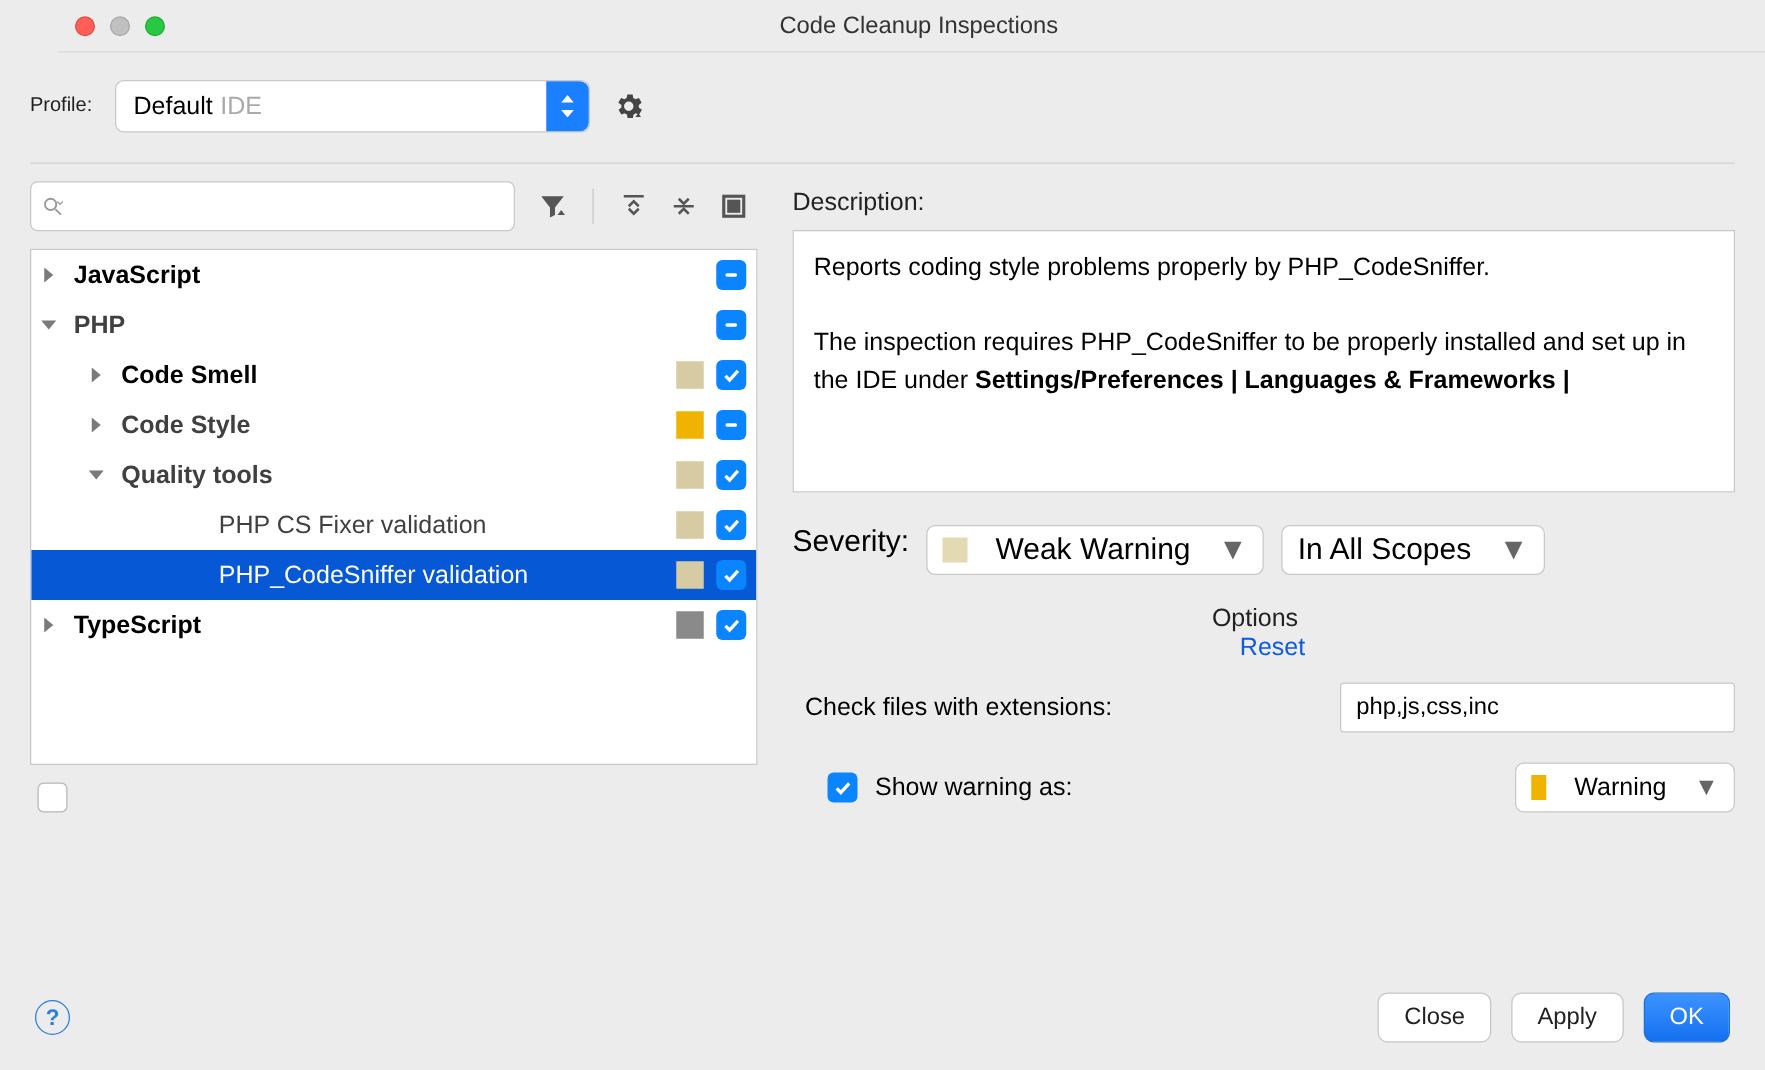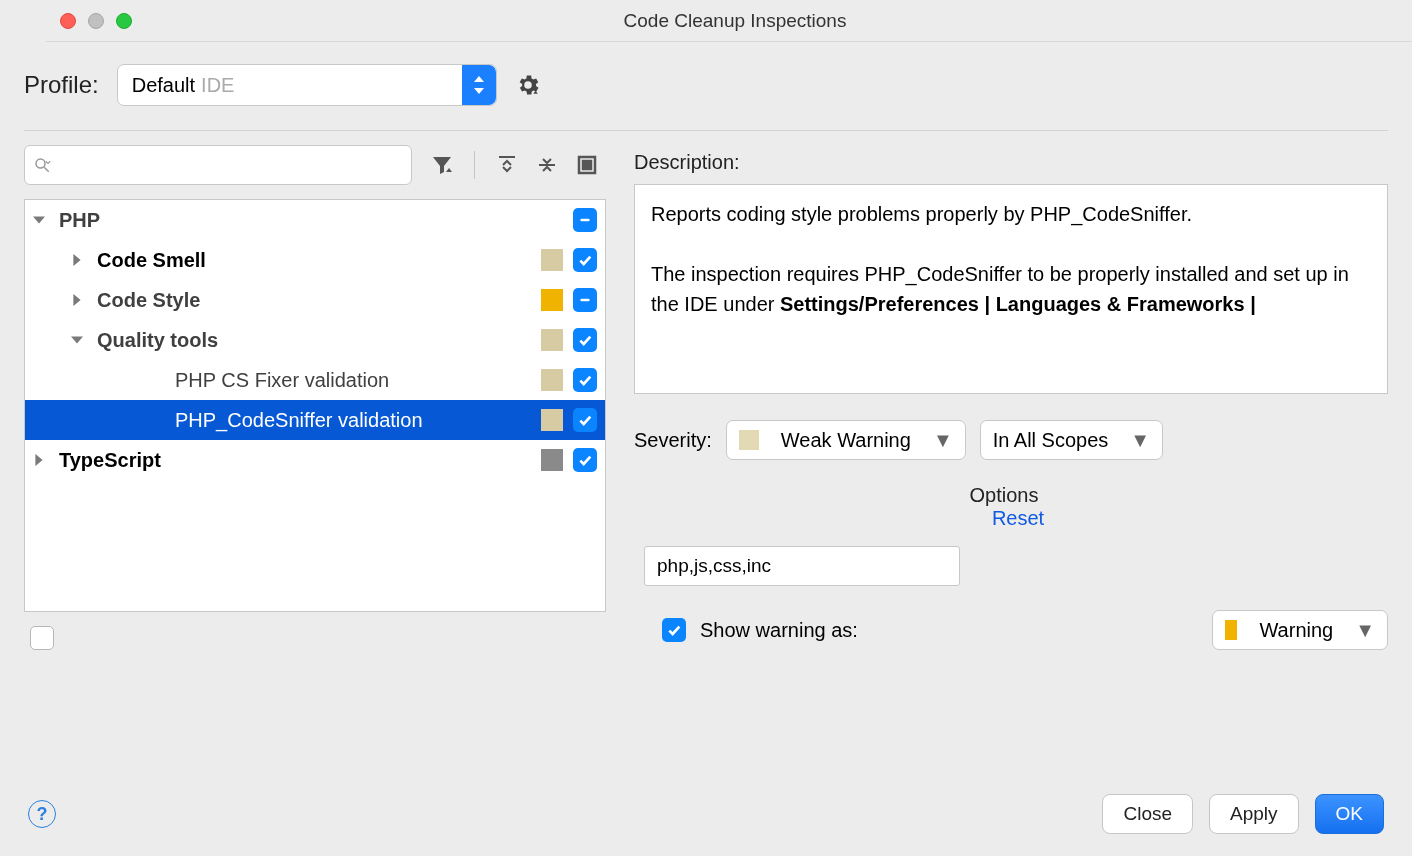--- a/index.html
+++ b/index.html
@@ -7,21 +7,21 @@
 
 .titlebar { height: 42px; display: flex; align-items: center; padding: 0 14px; border-bottom: 1px solid #d8d8d8; margin-left: 46px; }
 .traffic { display: flex; gap: 12px; }
 .traffic span { width: 16px; height: 16px; border-radius: 50%; display: block; }
 .t-close { background: #ff5f57; border: 1px solid #e1483f; }
 .t-min { background: #c0c0c0; border: 1px solid #a6a6a6; }
 .t-max { background: #28c940; border: 1px solid #1dab32; }
 .title { flex: 1; text-align: center; font-size: 19px; color: #333; padding-right: 60px; }
 
 .profile-row { display: flex; align-items: center; gap: 18px; padding: 22px 24px 24px 24px; }
-.profile-label { font-size: 24px; color: #222; }
+.profile-label { font-size: 16px; color: #222; }
 .profile-select { flex: 0 0 380px; height: 42px; background: #fff; border: 1px solid #c8c8c8; border-radius: 7px; display: flex; align-items: center; padding: 0 0 0 14px; font-size: 20px; position: relative; }
 .profile-select .ide { color: #aaa; margin-left: 6px; }
 .profile-select .chevrons { position: absolute; right: 0; top: 0; width: 34px; height: 100%; background: #1b80ff; border-radius: 0 7px 7px 0; display:flex; align-items:center; justify-content:center; }
 .profile-select .chevrons svg { fill: #fff; }
 .gear { width: 26px; height: 26px; color: #444; }
 
 .divider { height: 1px; background: #d2d2d2; margin: 0 24px; }
 
 .body { display: flex; padding: 14px 24px 0 24px; gap: 28px; }
 
@@ -53,21 +53,21 @@
 .indent-3 { padding-left: 124px; }
 
 .disable-row { display: flex; align-items: center; gap: 12px; padding: 14px 0 0 6px; font-size: 20px; color:#222; }
 .disable-chk { width: 24px; height: 24px; border: 1px solid #b7b7b7; border-radius: 5px; background: #fff; }
 
 .right { flex: 1; display: flex; flex-direction: column; }
 .desc-label { font-size: 20px; color: #222; padding: 6px 0 10px 0; }
 .desc-box { border: 1px solid #c8c8c8; background: #fff; padding: 14px 16px; font-size: 20px; line-height: 1.5; height: 210px; overflow: hidden; }
 .desc-box b { font-weight: 700; }
 
-.sev-row { display: flex; align-items: center; gap: 14px; margin-top: 26px; font-size: 20px; }
+.sev-row { display: flex; align-items: flex-start; gap: 14px; margin-top: 26px; font-size: 24px; }
 .dd { border: 1px solid #c8c8c8; border-radius: 7px; background: #fff; height: 40px; display: flex; align-items: center; padding: 0 12px; gap: 22px; }
 .dd .tri { color: #666; }
 .dd .sqc { width: 20px; height: 20px; }
 
 .opt-row { display: flex; align-items: center; margin-top: 24px; flex-direction: column; }
 .opt-label { font-size: 20px; color: #222; padding-right: 14px; }
 .opt-line { flex: 1; height: 1px; background: #cfcfcf; }
 .reset { color: #0f5ae0; font-size: 20px; margin-left: 14px; }
 
 .field-row { display: flex; align-items: center; margin-top: 16px; font-size: 20px; padding-left: 10px; }
@@ -161,20 +161,35 @@
               <rect x="8" y="8" width="8" height="8" fill="currentColor"></rect>
             </svg>
           </span>
       </div>
     </div>
 
     <div class="tree" id="tree">
         <div class="tree-row indent-0">
           <span class="arrow">
             <svg width="12" height="12" viewBox="0 0 10 10">
+              <path d="M2 0 L8 5 L2 10 Z" fill="currentColor"></path>
+            </svg>
+          </span>
+          <span style="width: 10px;"></span>
+          <span class="label bold">JavaScript</span>
+          <span style="width: 32px;"></span>
+          <span class="chk chk-minus">
+            <svg width="16" height="16" viewBox="0 0 24 24">
+              <rect x="5" y="10" width="14" height="4" rx="2" fill="#fff"></rect>
+            </svg>
+          </span>
+        </div>
+        <div class="tree-row indent-0">
+          <span class="arrow">
+            <svg width="12" height="12" viewBox="0 0 10 10">
               <path d="M0 2 L10 2 L5 8 Z" fill="currentColor"></path>
             </svg>
           </span>
           <span style="width: 10px;"></span>
           <span class="label bold blue">PHP</span>
           <span style="width: 32px;"></span>
           <span class="chk chk-minus">
             <svg width="16" height="16" viewBox="0 0 24 24">
               <rect x="5" y="10" width="14" height="4" rx="2" fill="#fff"></rect>
             </svg>
@@ -292,20 +307,21 @@
       </div>
     </div>
 
     <div class="opt-row">
       <span class="opt-label">Options</span>
       <span class="opt-line"></span>
       <span class="reset">Reset</span>
     </div>
 
     <div class="field-row">
+      <span class="fl">Check files with extensions:</span>
       <input class="text-input" value="php,js,css,inc" style="">
     </div>
 
     <div class="field-row" style="margin-top:24px;">
       <span style="width:18px"></span>
       <span class="chk-small">
         <svg width="16" height="16" viewBox="0 0 24 24" fill="none" stroke="#fff" stroke-width="4">
             <path d="M5 13 l5 5 L20 7"></path>
           </svg>
       </span>

